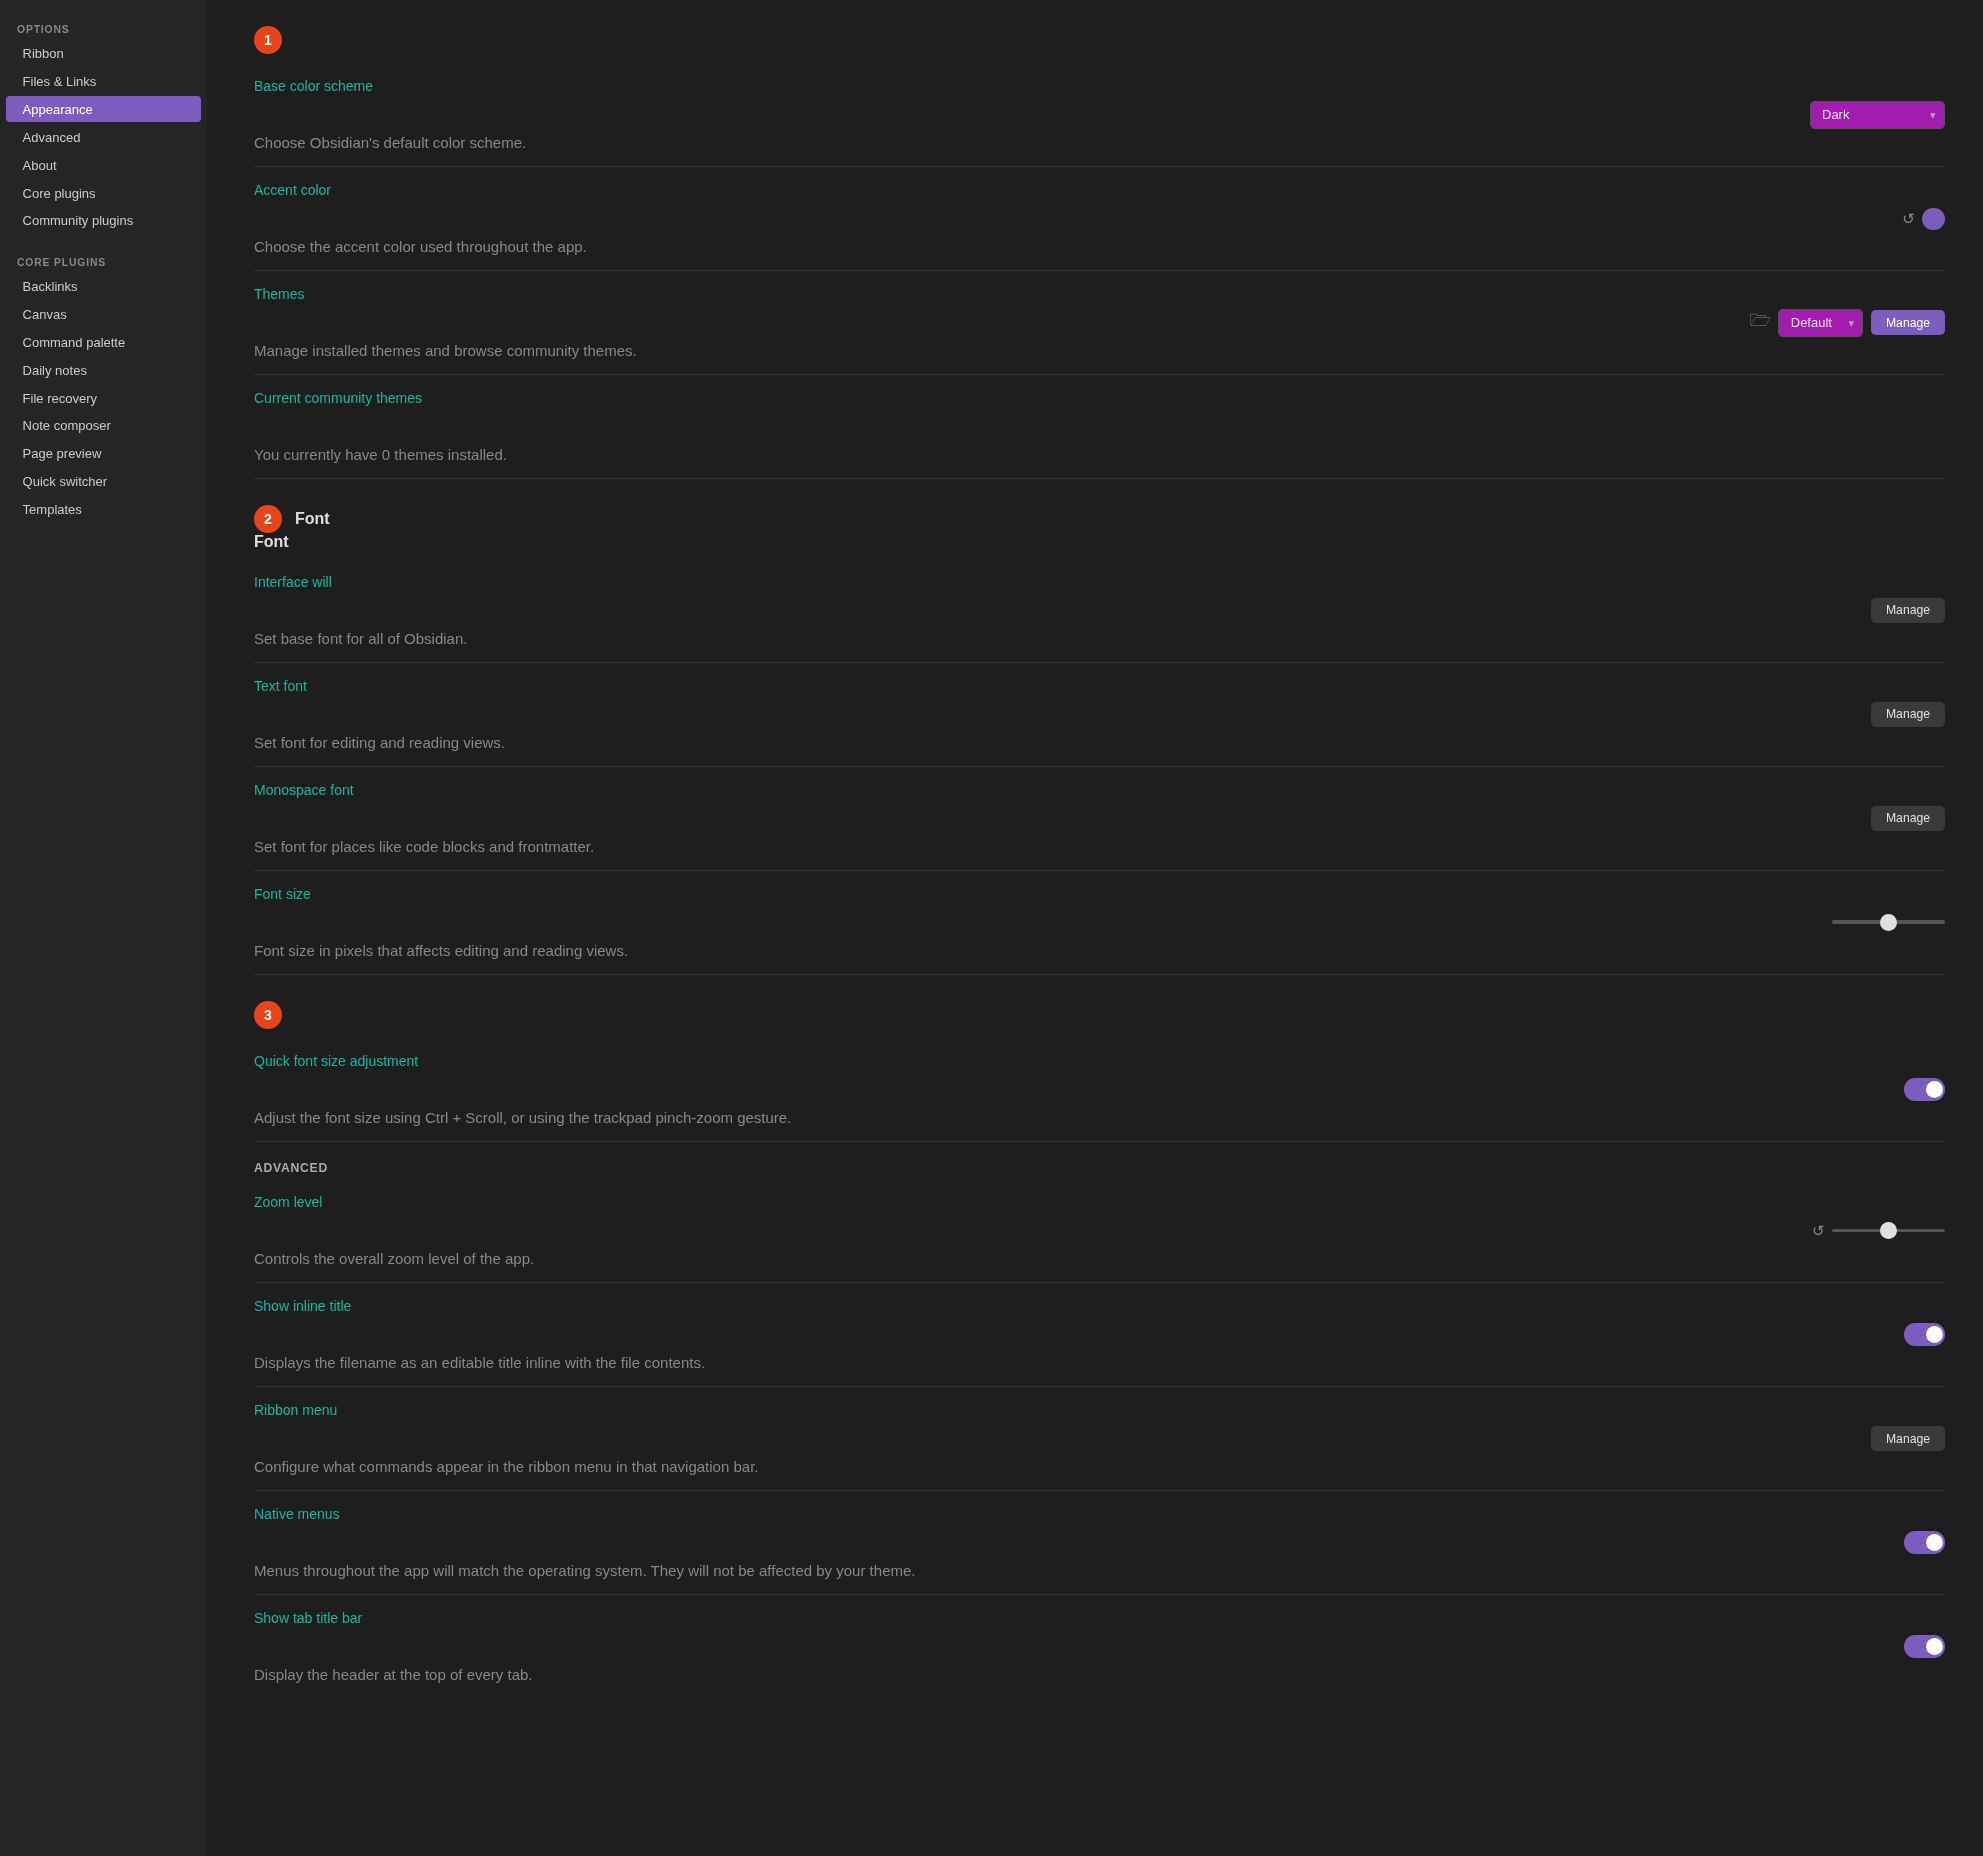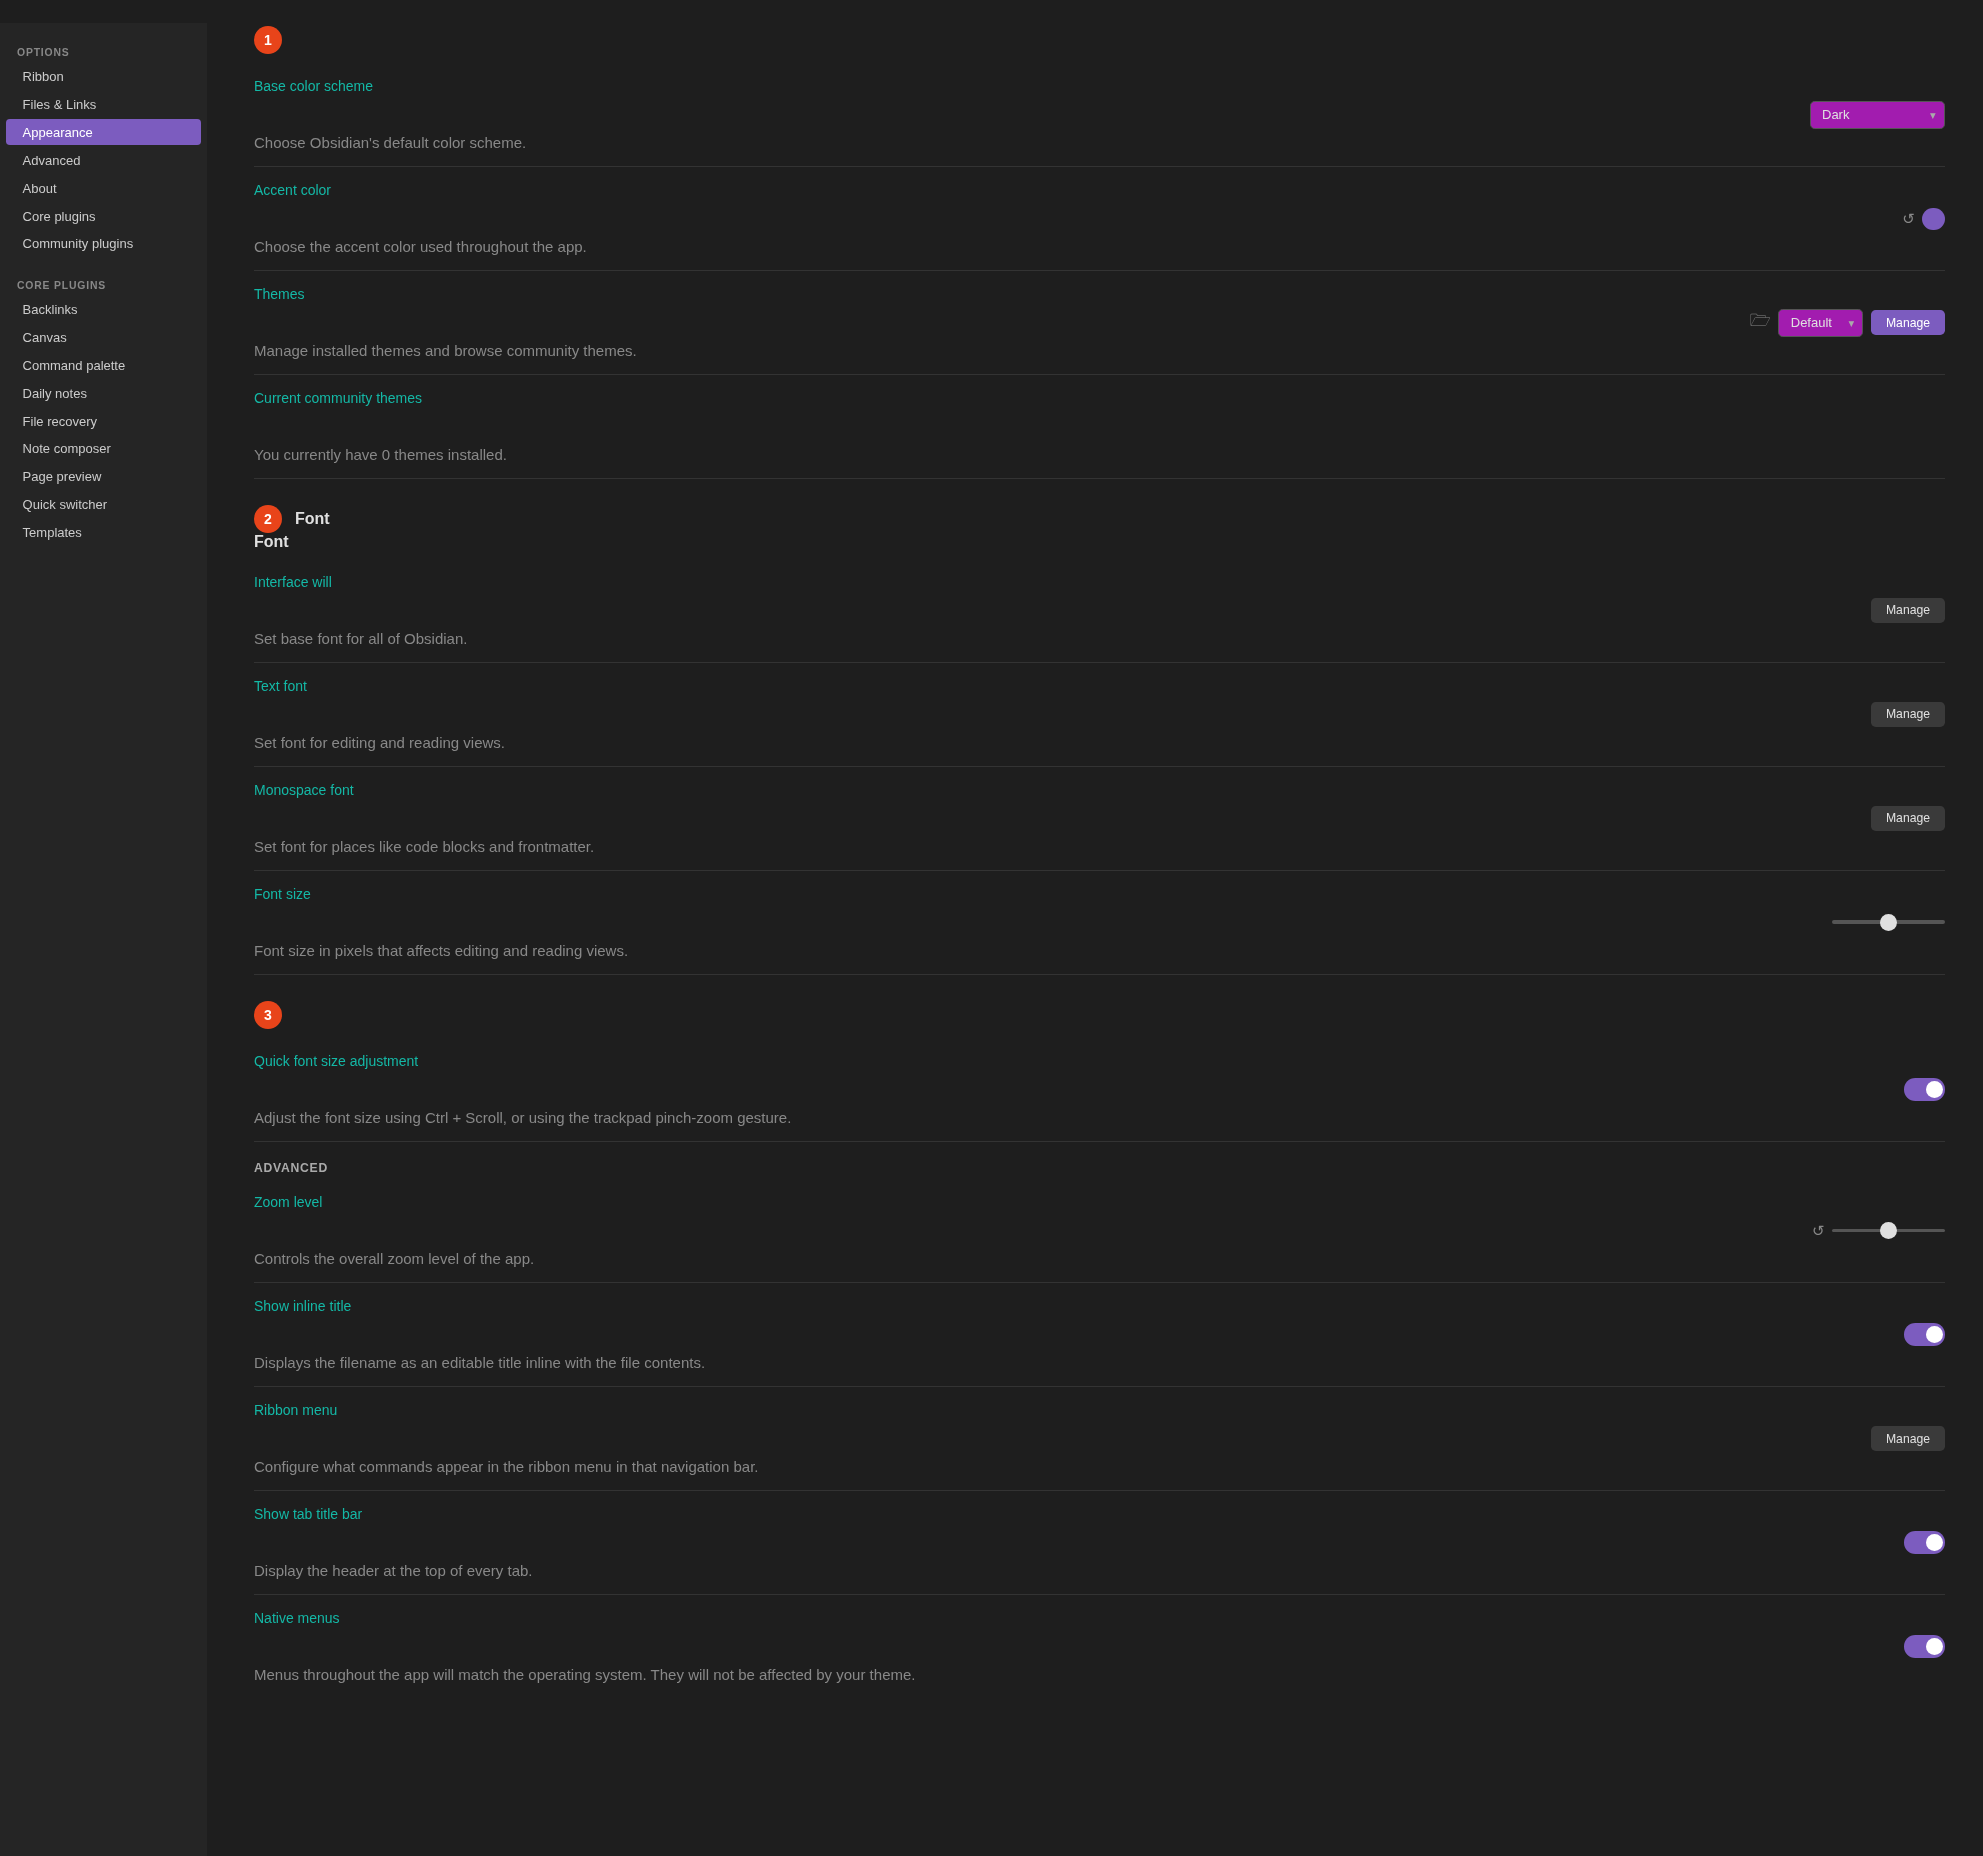--- a/index.html
+++ b/index.html
@@ -15,21 +15,20 @@
 
     
     .sidebar {
       width: 207px;
       min-width: 207px;
       background: #252525;
       padding: 15px 0;
       overflow-y: auto;
       display: flex;
       flex-direction: column;
-      margin-top: 23px;
     }
     .sidebar-section-label {
       color: #888;
       font-size: 10.4px;
       font-weight: 600;
       text-transform: uppercase;
       letter-spacing: 0.08em;
       padding: 9.4px 17px 3.8px;
     }
     .sidebar-item {
@@ -460,36 +459,36 @@
       <div class="setting-name">Ribbon menu</div>
       <div class="setting-desc">Configure what commands appear in the ribbon menu in that navigation bar.</div>
     </div>
     <div class="setting-control">
       <button class="btn">Manage</button>
     </div>
   </div>
 
   <div class="setting-row">
     <div class="setting-info">
-      <div class="setting-name">Show tab title bar</div>
-      <div class="setting-desc">Display the header at the top of every tab.</div>
+      <div class="setting-name">Native menus</div>
+      <div class="setting-desc">Menus throughout the app will match the operating system. They will not be affected by your theme.</div>
     </div>
     <div class="setting-control">
       <div class="toggle-wrapper">
         <div class="toggle-track on">
           <div class="toggle-thumb"></div>
         </div>
       </div>
     </div>
   </div>
 
   <div class="setting-row">
     <div class="setting-info">
-      <div class="setting-name">Native menus</div>
-      <div class="setting-desc">Menus throughout the app will match the operating system. They will not be affected by your theme.</div>
+      <div class="setting-name">Show tab title bar</div>
+      <div class="setting-desc">Display the header at the top of every tab.</div>
     </div>
     <div class="setting-control">
       <div class="toggle-wrapper">
         <div class="toggle-track on">
           <div class="toggle-thumb"></div>
         </div>
       </div>
     </div>
   </div>
 

